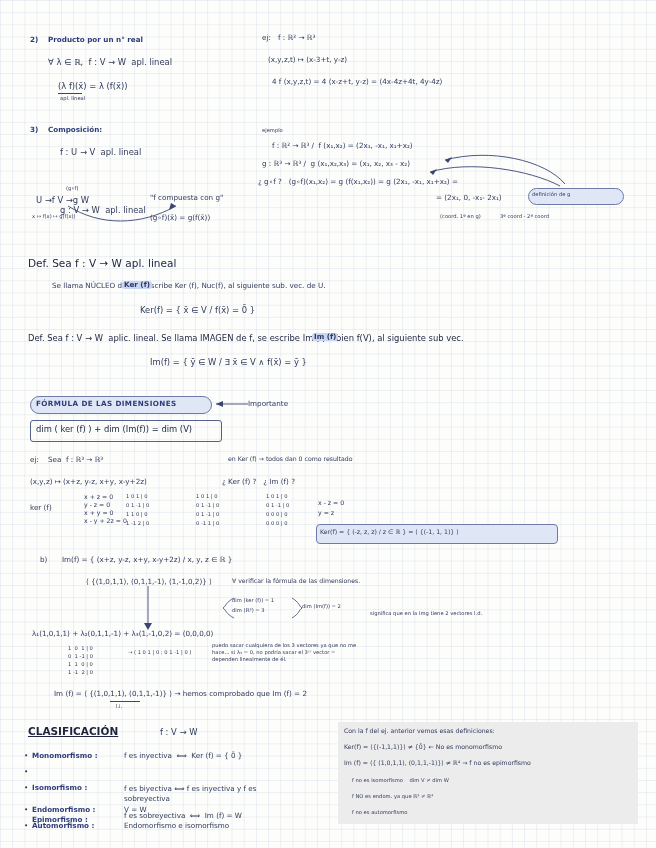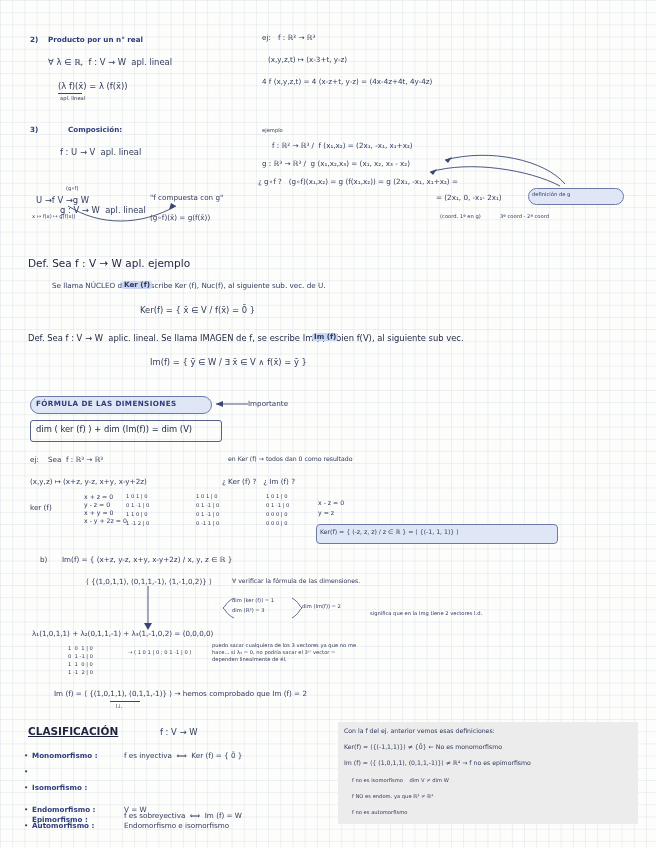--- a/index.html
+++ b/index.html
@@ -49,24 +49,24 @@
   <div class="ln s blue b" style="left:48px;top:36px;">Producto por un n° real</div>
 
   <div class="ln m ink" style="left:48px;top:58px;">∀ λ ∈ ℝ,  f : V → W  apl. lineal</div>
   <div class="ln m ink" style="left:58px;top:82px;">(λ f)(x̄) = λ (f(x̄))</div>
   <div class="ln tiny ink" style="left:60px;top:96px;">apl. lineal</div>
   <div class="rule" style="left:58px;top:93px;width:24px;"></div>
 
   <div class="ln s ink" style="left:262px;top:34px;">ej:</div>
   <div class="ln s ink" style="left:278px;top:34px;">f : ℝ² → ℝ³</div>
   <div class="ln s ink" style="left:268px;top:56px;">(x,y,z,t) ↦ (x-3+t, y-z)</div>
-  <div class="ln s ink" style="left:262px;top:78px;">4 f (x,y,z,t) = 4 (x-z+t, y-z) = (4x-4z+4t, 4y-4z)</div>
+  <div class="ln s ink" style="left:272px;top:78px;">4 f (x,y,z,t) = 4 (x-z+t, y-z) = (4x-4z+4t, 4y-4z)</div>
 
   <div class="ln s blue b" style="left:30px;top:126px;">3)</div>
-  <div class="ln s blue b" style="left:48px;top:126px;margin-left:20px;">Composición:</div>
+  <div class="ln s blue b" style="left:48px;top:126px;">Composición:</div>
 
   <div class="ln m ink" style="left:60px;top:148px;">f : U → V  apl. lineal</div>
   <div class="ln m ink" style="left:60px;top:170px;margin-top:36px;">g : V → W  apl. lineal</div>
   <div class="ln tiny ink" style="left:66px;top:186px;">(g∘f)</div>
   <div class="ln m ink" style="left:36px;top:196px;">U →f V →g W</div>
   <div class="ln s ink" style="left:150px;top:194px;">"f compuesta con g"</div>
   <div class="ln s ink" style="left:150px;top:214px;">(g∘f)(x̄) = g(f(x̄))</div>
   <div class="ln tiny ink" style="left:32px;top:214px;">x ↦ f(x) ↦ g(f(x))</div>
 
   <div class="ln tiny ink" style="left:262px;top:128px;">ejemplo</div>
@@ -81,21 +81,21 @@
 
   <svg class="arrow" style="left:0;top:0;width:656px;height:848px;">
     <path d="M430 172 C 470 160, 530 170, 560 186" stroke="#3a4570" fill="none" stroke-width="0.9"></path>
     <path d="M430 172 l7 -3 l-4 6 z" fill="#3a4570"></path>
     <path d="M445 160 C 490 148, 545 160, 565 184" stroke="#3a4570" fill="none" stroke-width="0.9"></path>
     <path d="M445 160 l7 -3 l-4 6 z" fill="#3a4570"></path>
     <path d="M68 206 C 100 226, 140 226, 176 206" stroke="#3a4570" fill="none" stroke-width="0.9"></path>
     <path d="M176 206 l-7 4 l2 -7 z" fill="#3a4570"></path>
   </svg>
 
-  <div class="ln l dark" style="left:28px;top:258px;">Def. Sea f : V → W apl. ejemplo</div>
+  <div class="ln l dark" style="left:28px;top:258px;">Def. Sea f : V → W apl. lineal</div>
   <div class="ln s ink" style="left:52px;top:282px;">Se llama NÚCLEO de f, se escribe Ker (f), Nuc(f), al siguiente sub. vec. de U.</div>
   <div class="hl-blue ln s b" style="left:122px;top:281px;">Ker (f)</div>
   <div class="ln m ink" style="left:140px;top:306px;">Ker(f) = { x̄ ∈ V / f(x̄) = 0̄ }</div>
 
   <div class="ln m dark" style="left:28px;top:334px;">Def. Sea f : V → W  aplic. lineal. Se llama IMAGEN de f, se escribe Im (f) o bien f(V), al siguiente sub vec.</div>
   <div class="hl-blue ln s b" style="left:312px;top:333px;">Im (f)</div>
   <div class="ln m ink" style="left:150px;top:358px;">Im(f) = { ȳ ∈ W / ∃ x̄ ∈ V ∧ f(x̄) = ȳ }</div>
 
   <div class="boxfill" style="left:30px;top:396px;width:180px;height:16px;"></div>
   <div class="ln s b blue" style="left:36px;top:400px;letter-spacing:0.4px;">FÓRMULA DE LAS DIMENSIONES</div>
@@ -183,20 +183,21 @@
   <div class="ln s ink" style="left:24px;top:752px;">•</div>
   <div class="ln s b blue" style="left:32px;top:752px;">Monomorfismo :</div>
   <div class="ln s ink" style="left:124px;top:752px;">f es inyectiva  ⟺  Ker (f) = { 0̄ }</div>
 
   <div class="ln s ink" style="left:24px;top:768px;">•</div>
   <div class="ln s b blue" style="left:32px;top:768px;margin-top:48px;">Epimorfismo :</div>
   <div class="ln s ink" style="left:124px;top:812px;">f es sobreyectiva  ⟺  Im (f) = W</div>
 
   <div class="ln s ink" style="left:24px;top:784px;">•</div>
   <div class="ln s b blue" style="left:32px;top:784px;">Isomorfismo :</div>
+  <div class="ln s ink" style="left:124px;top:784px;width:180px;white-space:normal;line-height:1.35;">f es biyectiva  ⟺  f es inyectiva y f es sobreyectiva</div>
 
   <div class="ln s ink" style="left:24px;top:806px;">•</div>
   <div class="ln s b blue" style="left:32px;top:806px;">Endomorfismo :</div>
   <div class="ln s ink" style="left:124px;top:806px;">V = W</div>
 
   <div class="ln s ink" style="left:24px;top:822px;">•</div>
   <div class="ln s b blue" style="left:32px;top:822px;">Automorfismo :</div>
   <div class="ln s ink" style="left:124px;top:822px;">Endomorfismo e isomorfismo</div>
 
   <div class="greybox" style="left:338px;top:722px;width:300px;height:102px;"></div>

